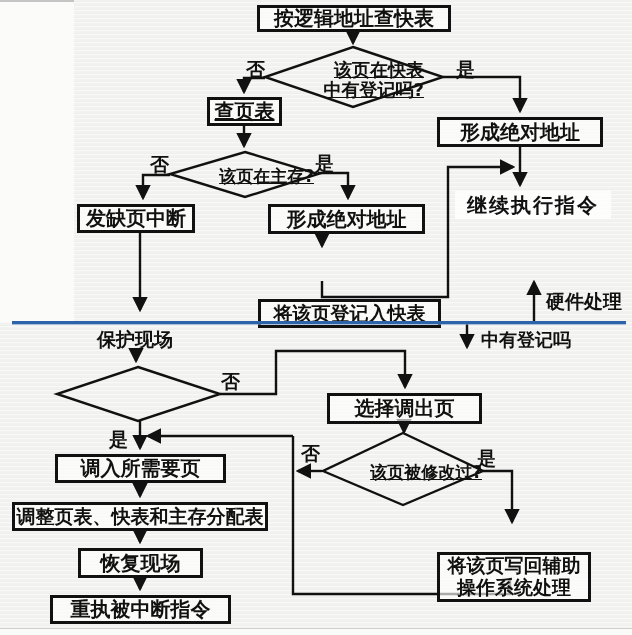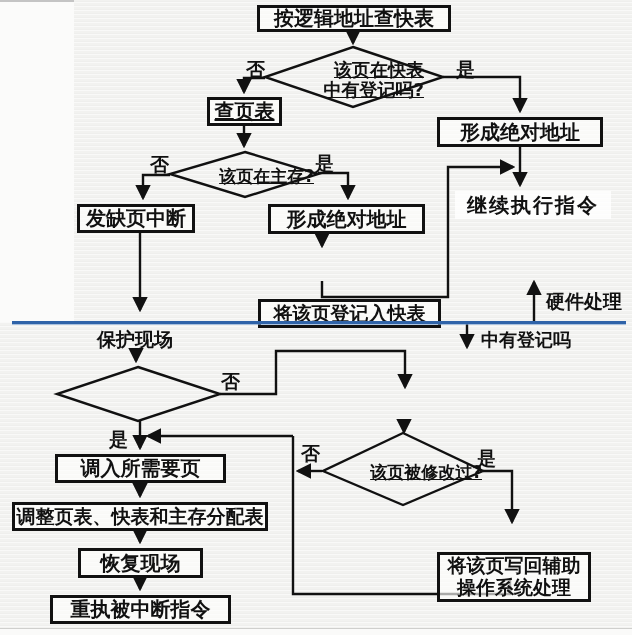--- a/index.html
+++ b/index.html
@@ -83,20 +83,21 @@
       <path d="M140,578 V589" marker-end="url(#ah)"></path>
     </g>
   </svg>
 
   <div class="node" style="left:257px;top:5px;width:194px;height:27px;font-size:20px;">按逻辑地址查快表</div>
   <div class="node" style="left:207px;top:97px;width:75px;height:29px;font-size:20px;text-decoration:underline;">查页表</div>
   <div class="node" style="left:77px;top:204px;width:118px;height:29px;font-size:20px;">发缺页中断</div>
   <div class="node" style="left:268px;top:204px;width:157px;height:30px;font-size:20px;">形成绝对地址</div>
   <div class="node" style="left:258px;top:263px;width:183px;height:29px;font-size:19px;margin-top:36px;">将该页登记入快表</div>
   <div class="node" style="left:437px;top:117px;width:166px;height:30px;font-size:20px;">形成绝对地址</div>
+  <div class="node" style="left:327px;top:393px;width:155px;height:31px;font-size:20px;">选择调出页</div>
   <div class="node" style="left:437px;top:552px;width:154px;height:50px;font-size:19px;white-space:normal;flex-direction:column;">
     <span>将该页写回辅助</span>
     <span>操作系统处理</span>
   </div>
   <div class="node" style="left:55px;top:454px;width:171px;height:29px;font-size:20px;">调入所需要页</div>
   <div class="node" style="left:12px;top:502px;width:256px;height:29px;font-size:19px;">调整页表、快表和主存分配表</div>
   <div class="node" style="left:78px;top:548px;width:125px;height:30px;font-size:20px;">恢复现场</div>
   <div class="node" style="left:50px;top:595px;width:181px;height:29px;font-size:20px;">重执被中断指令</div>
 
   <div class="label cont-band" style="left:455px;top:191px;width:156px;height:28px;font-size:20px;letter-spacing:2px;line-height:28px;">继续执行指令</div>

